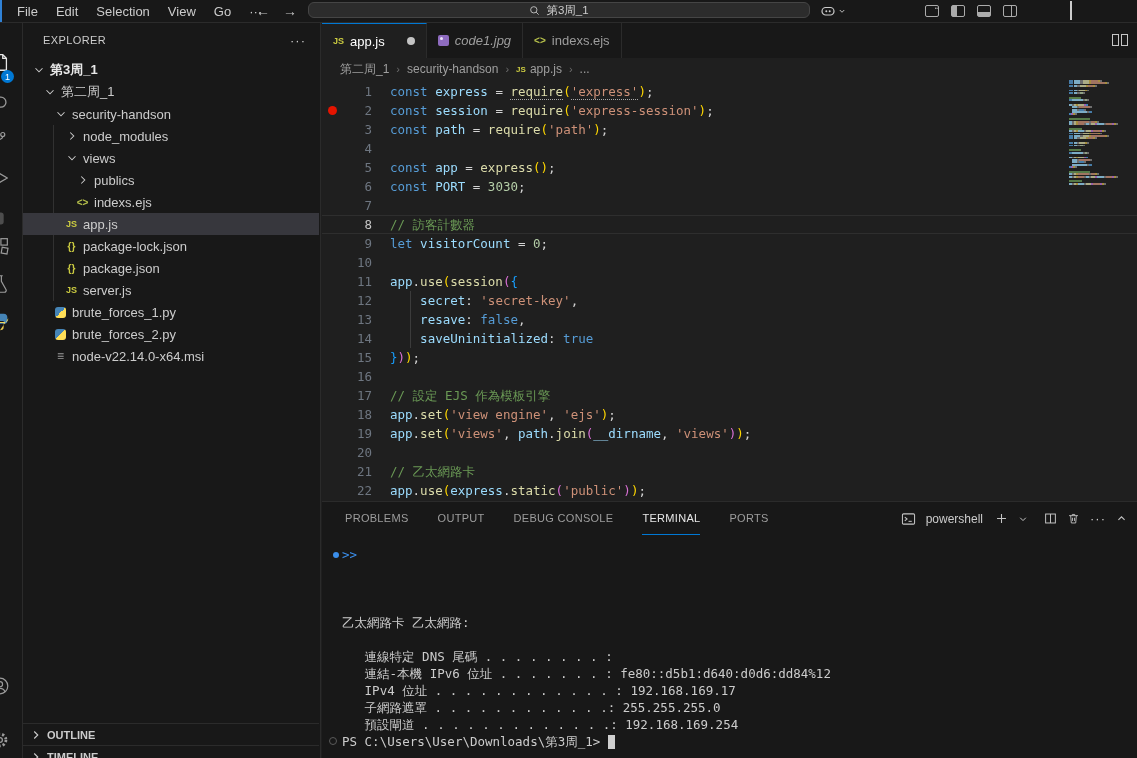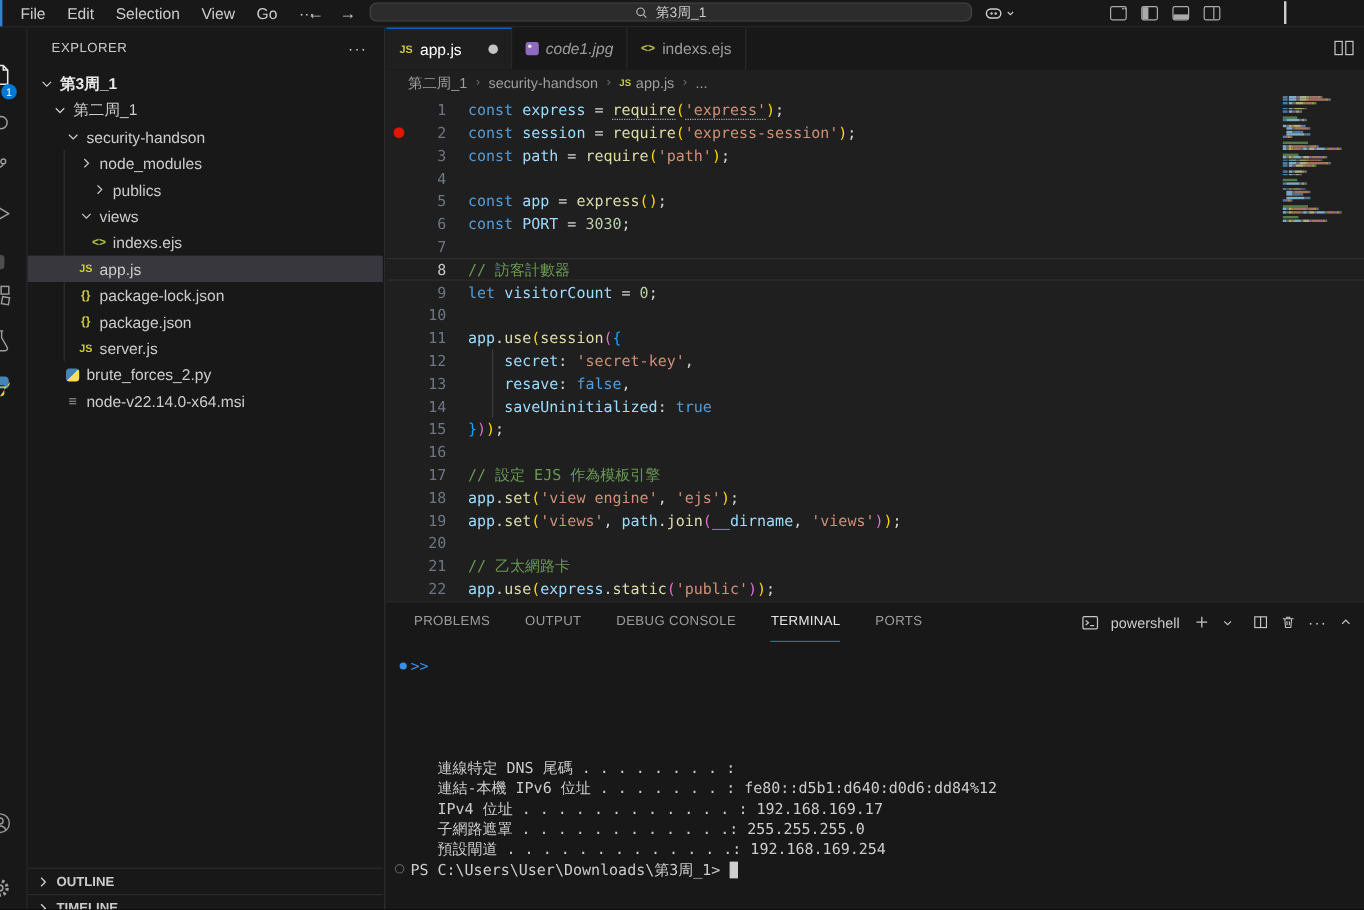--- a/index.html
+++ b/index.html
@@ -252,65 +252,71 @@
           <span class="tlabel">security-handson</span>
         </div>
         <div class="trow" style="padding-left: 40px;">
           <span class="slot">
             <svg width="14" height="14" viewBox="0 0 16 16">
               <path d="M6 4l4 4-4 4" fill="none" stroke="#cccccc" stroke-width="1.2"></path>
             </svg>
           </span>
           <span class="tlabel">node_modules</span>
         </div>
+        <div class="trow" style="padding-left: 40px;">
+          <span class="slot">
+            <svg width="14" height="14" viewBox="0 0 16 16">
+              <path d="M4 6l4 4 4-4" fill="none" stroke="#cccccc" stroke-width="1.2"></path>
+            </svg>
+          </span>
+          <span class="tlabel">views</span>
+        </div>
         <div class="trow" style="padding-left: 51px;">
           <span class="slot">
             <svg width="14" height="14" viewBox="0 0 16 16">
               <path d="M6 4l4 4-4 4" fill="none" stroke="#cccccc" stroke-width="1.2"></path>
             </svg>
           </span>
           <span class="tlabel">publics</span>
         </div>
+        <div class="trow" style="padding-left: 51px;">
+          <span class="slot">
+            <span class="fi fi-ejs">&lt;&gt;</span>
+          </span>
+          <span class="tlabel">indexs.ejs</span>
+        </div>
+        <div class="trow selected" style="padding-left: 40px;">
+          <span class="slot">
+            <span class="fi">JS</span>
+          </span>
+          <span class="tlabel">app.js</span>
+        </div>
         <div class="trow" style="padding-left: 40px;">
           <span class="slot">
-            <svg width="14" height="14" viewBox="0 0 16 16">
-              <path d="M4 6l4 4 4-4" fill="none" stroke="#cccccc" stroke-width="1.2"></path>
-            </svg>
-          </span>
-          <span class="tlabel">views</span>
-        </div>
-        <div class="trow" style="padding-left: 51px;">
-          <span class="slot">
-            <span class="fi fi-ejs">&lt;&gt;</span>
-          </span>
-          <span class="tlabel">indexs.ejs</span>
-        </div>
-        <div class="trow selected" style="padding-left: 40px;">
+            <span class="fi fi-json">{}</span>
+          </span>
+          <span class="tlabel">package-lock.json</span>
+        </div>
+        <div class="trow" style="padding-left: 40px;">
+          <span class="slot">
+            <span class="fi fi-json">{}</span>
+          </span>
+          <span class="tlabel">package.json</span>
+        </div>
+        <div class="trow" style="padding-left: 40px;">
           <span class="slot">
             <span class="fi">JS</span>
           </span>
-          <span class="tlabel">app.js</span>
-        </div>
-        <div class="trow" style="padding-left: 40px;">
-          <span class="slot">
-            <span class="fi fi-json">{}</span>
-          </span>
-          <span class="tlabel">package-lock.json</span>
-        </div>
-        <div class="trow" style="padding-left: 40px;">
-          <span class="slot">
-            <span class="fi fi-json">{}</span>
-          </span>
-          <span class="tlabel">package.json</span>
-        </div>
-        <div class="trow" style="padding-left: 40px;">
-          <span class="slot">
-            <span class="fi">JS</span>
-          </span>
           <span class="tlabel">server.js</span>
+        </div>
+        <div class="trow" style="padding-left: 29px;">
+          <span class="slot">
+            <span class="fi-py"></span>
+          </span>
+          <span class="tlabel">brute_forces_1.py</span>
         </div>
         <div class="trow" style="padding-left: 29px;">
           <span class="slot">
             <span class="fi-py"></span>
           </span>
           <span class="tlabel">brute_forces_2.py</span>
         </div>
         <div class="trow" style="padding-left: 29px;">
           <span class="slot">
             <span class="fi fi-msi">≡</span>
@@ -834,20 +840,21 @@
                 <path d="M3.5 10l4.5-4.5L12.5 10" fill="none" stroke="#c5c5c5" stroke-width="1.6"></path>
               </svg>
           </span>
         </div>
       </div>
       <div class="terminal">
           <div class="t-line t-run"><span class="t-dot"></span><span>&gt;&gt;</span></div>
           <div class="t-line">&nbsp;</div>
           <div class="t-line">&nbsp;</div>
           <div class="t-line">&nbsp;</div>
+          <div class="t-line">乙太網路卡 乙太網路:</div>
           <div class="t-line">&nbsp;</div>
           <div class="t-line">   連線特定 DNS 尾碼 . . . . . . . . :</div>
           <div class="t-line">   連結-本機 IPv6 位址 . . . . . . . : fe80::d5b1:d640:d0d6:dd84%12</div>
           <div class="t-line">   IPv4 位址 . . . . . . . . . . . . : 192.168.169.17</div>
           <div class="t-line">   子網路遮罩 . . . . . . . . . . . .: 255.255.255.0</div>
           <div class="t-line">   預設閘道 . . . . . . . . . . . . .: 192.168.169.254</div>
           <div class="t-line"><span class="cmd-circle"></span><span>PS C:\Users\User\Downloads\第3周_1&gt; </span><span class="cursor"></span></div>
         </div>
     </div>
   </div>

